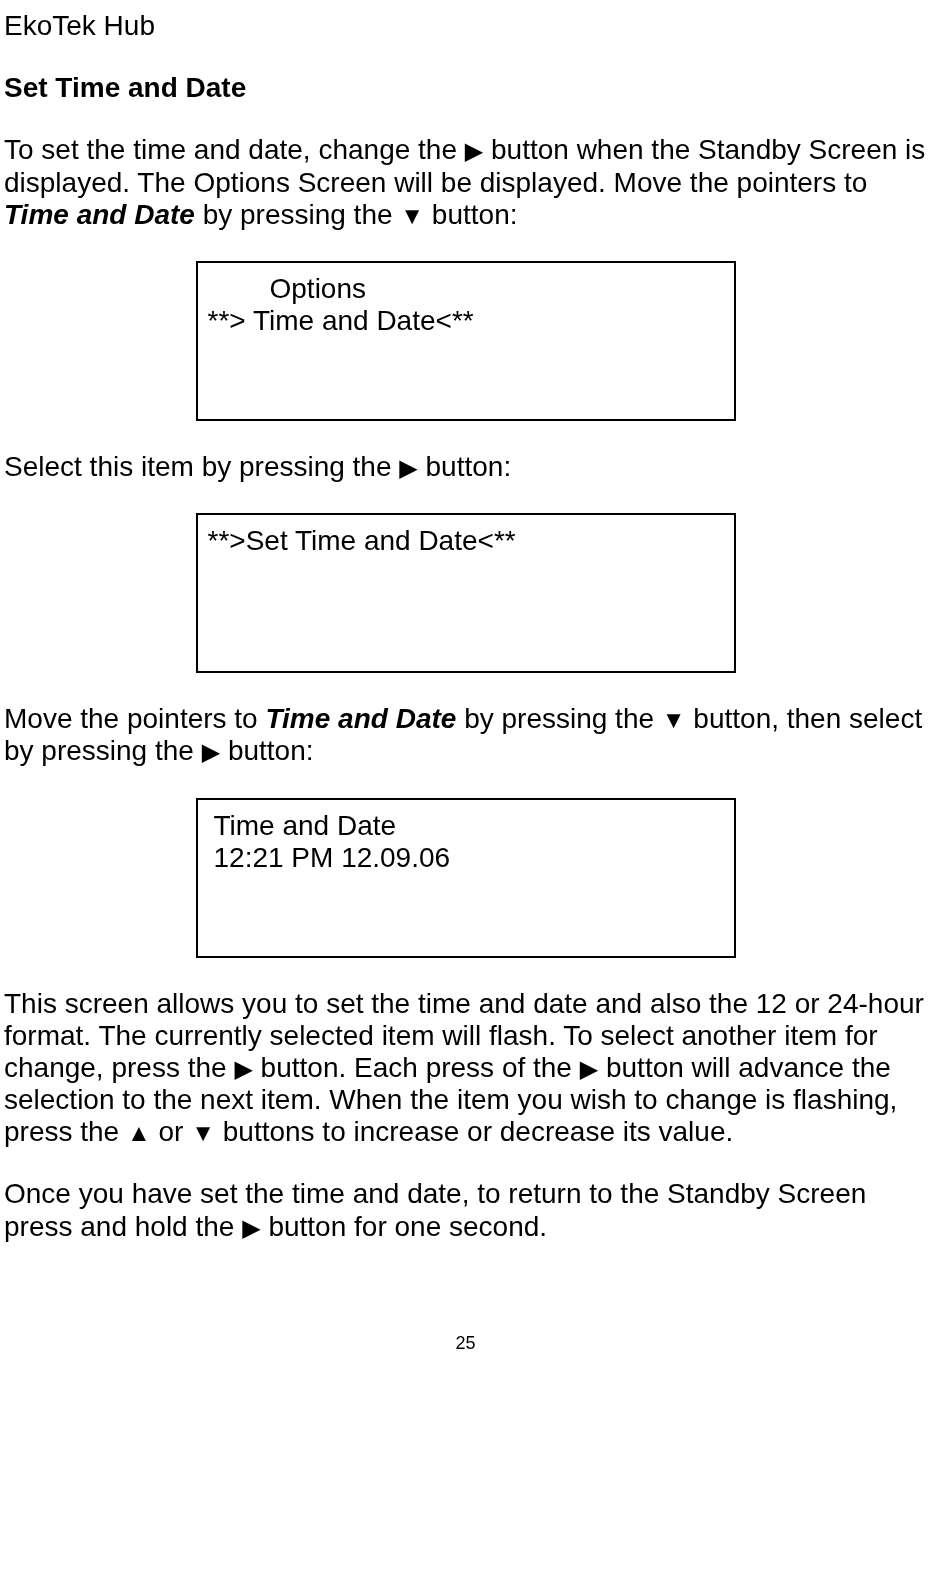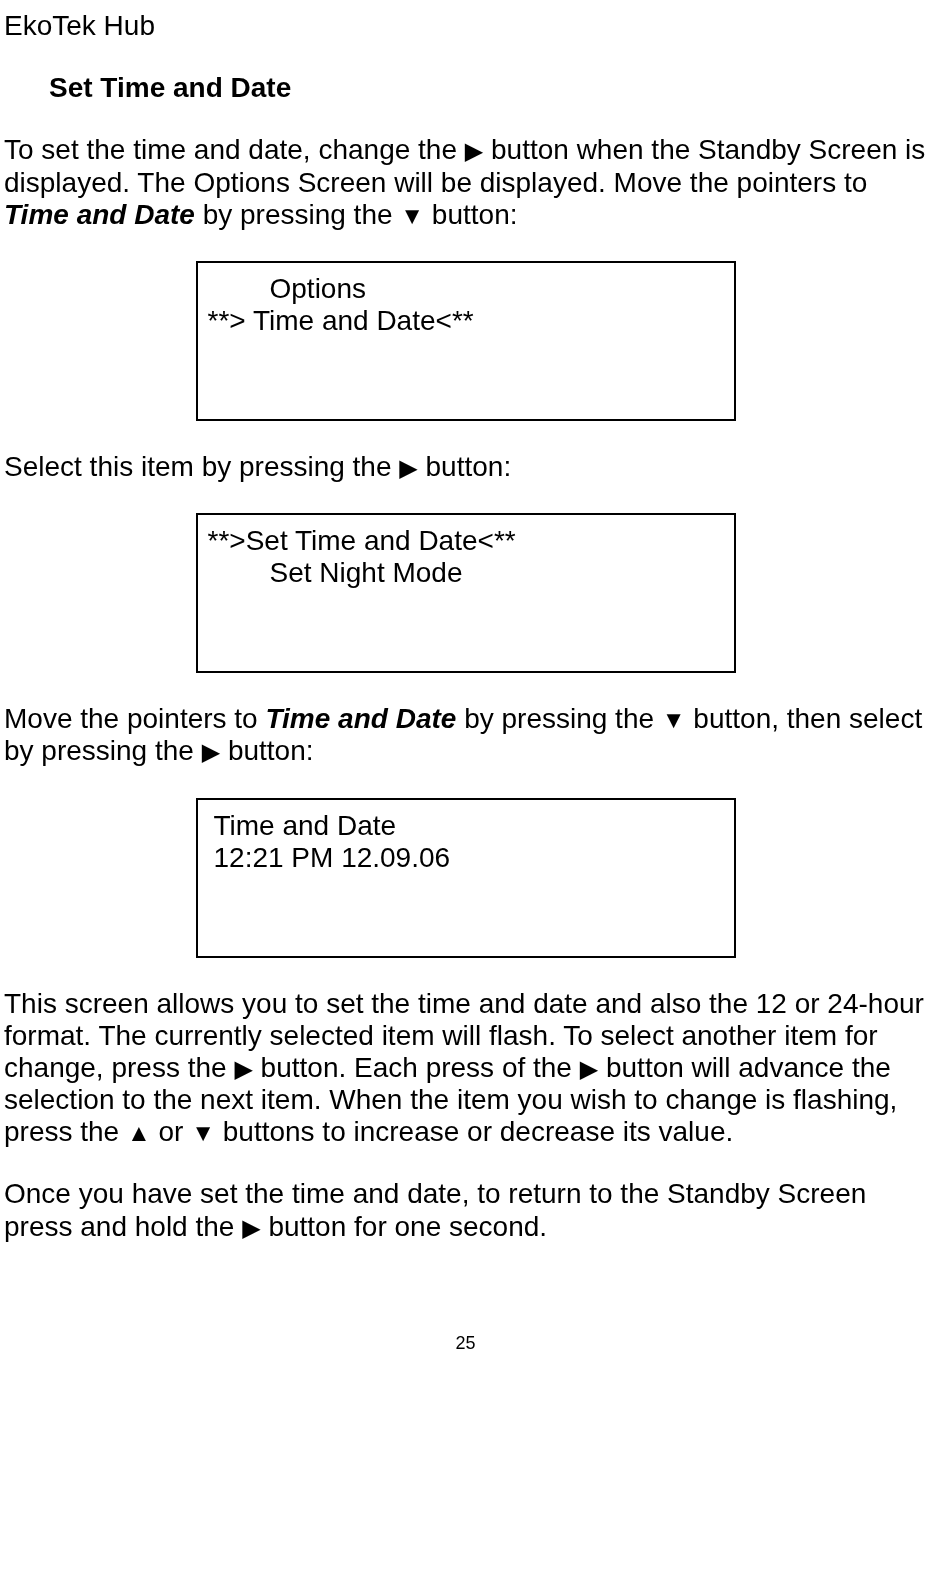--- a/index.html
+++ b/index.html
@@ -11,21 +11,20 @@
       color: #000;
       width: 937px;
       box-sizing: border-box;
     }
     .header-title {
       margin-bottom: 30px;
     }
     .section-heading {
       font-weight: bold;
       margin-bottom: 30px;
-      margin-left: 45px;
     }
     .paragraph {
       margin-bottom: 30px;
     }
     .bolditalic {
       font-weight: bold;
       font-style: italic;
     }
     .tri {
       display: inline-block;
@@ -89,21 +88,20 @@
 
 <div class="paragraph">
   <span>Select this item by pressing the </span><span class="tri">▶</span><span> button:</span>
 </div>
 
 <div class="screen-box">
   <div class="screen-line">
     <span>**&gt;Set Time and Date</span>
     <span>&lt;**</span>
   </div>
-  <div class="screen-indent">Set Night Mode</div>
 </div>
 
 <div class="paragraph">
   <span>Move the pointers to </span><span class="bolditalic">Time and Date</span><span> by pressing the </span><span class="tri">▼</span><span> button, then select by pressing the </span><span class="tri">▶</span><span> button:</span>
 </div>
 
 <div class="screen-box" style="padding-left:16px;">
   <div>Time and Date</div>
   <div>12:21 PM 12.09.06</div>
 </div>

